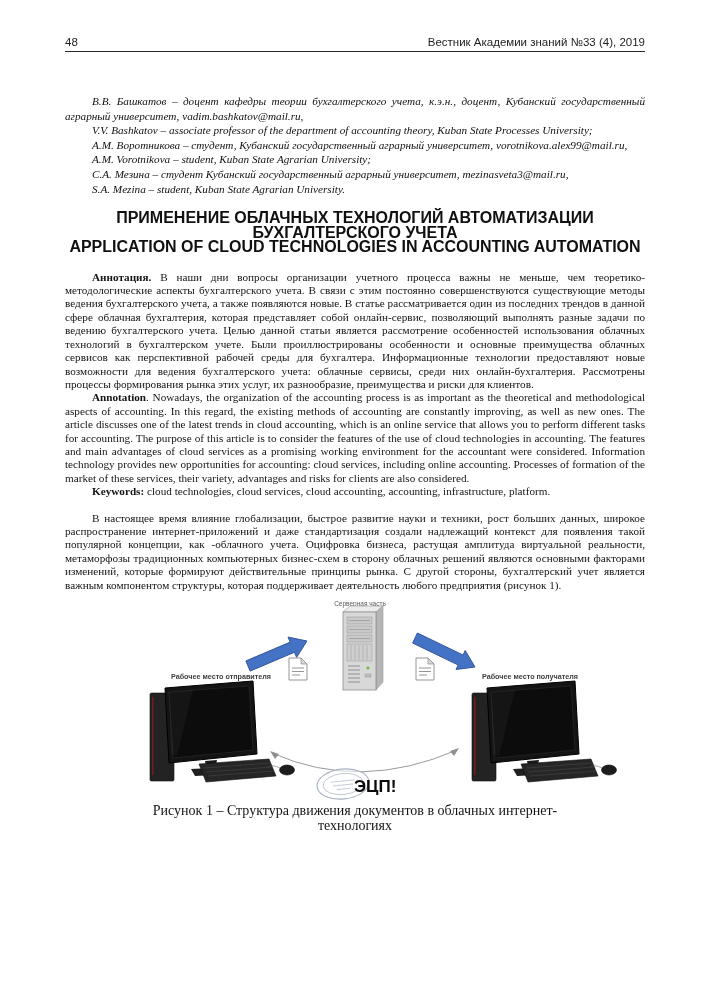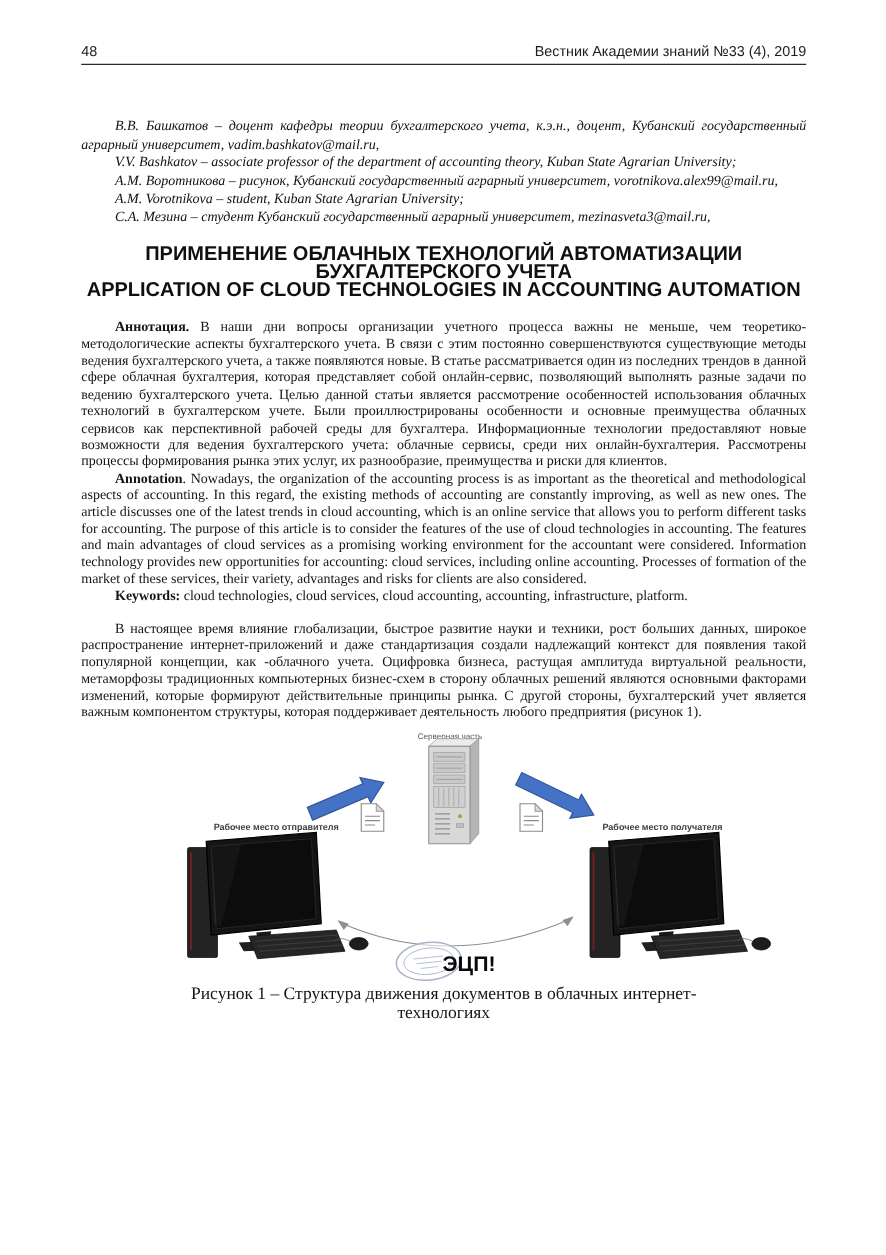--- a/index.html
+++ b/index.html
@@ -40,24 +40,25 @@
 <div class="page">
   <div class="content">
 
     <div class="running-head">
       <span>48</span>
       <span>Вестник Академии знаний №33 (4), 2019</span>
     </div>
 
     <div class="authors">
       <p>В.В. Башкатов – доцент кафедры теории бухгалтерского учета, к.э.н., доцент, Кубанский государственный аграрный университет, vadim.bashkatov@mail.ru,</p>
-      <p>V.V. Bashkatov – associate professor of the department of accounting theory, Kuban State Agrarian University;</p>
-      <p>А.М. Воротникова – рисунок, Кубанский государственный аграрный университет, vorotnikova.alex99@mail.ru,</p>
+      <p>V.V. Bashkatov – associate professor of the department of accounting theory, Kuban State Processes University;</p>
+      <p>А.М. Воротникова – студент, Кубанский государственный аграрный университет, vorotnikova.alex99@mail.ru,</p>
       <p>A.M. Vorotnikova – student, Kuban State Agrarian University;</p>
       <p>С.А. Мезина – студент Кубанский государственный аграрный университет, mezinasveta3@mail.ru,</p>
+      <p>S.A. Mezina – student, Kuban State Agrarian University.</p>
     </div>
 
     <div class="article-title">
       <div>ПРИМЕНЕНИЕ ОБЛАЧНЫХ ТЕХНОЛОГИЙ АВТОМАТИЗАЦИИ БУХГАЛТЕРСКОГО УЧЕТА</div>
       <div>APPLICATION OF CLOUD TECHNOLOGIES IN ACCOUNTING AUTOMATION</div>
     </div>
 
     <div class="abstract">
       <p><b>Аннотация.</b><span> В наши дни вопросы организации учетного процесса важны не меньше, чем теоретико-методологические аспекты бухгалтерского учета. В связи с этим постоянно совершенствуются существующие методы ведения бухгалтерского учета, а также появляются новые. В статье рассматривается один из последних трендов в данной сфере облачная бухгалтерия, которая представляет собой онлайн-сервис, позволяющий выполнять разные задачи по ведению бухгалтерского учета. Целью данной статьи является рассмотрение особенностей использования облачных технологий в бухгалтерском учете. Были проиллюстрированы особенности и основные преимущества облачных сервисов как перспективной рабочей среды для бухгалтера. Информационные технологии предоставляют новые возможности для ведения бухгалтерского учета: облачные сервисы, среди них онлайн-бухгалтерия. Рассмотрены процессы формирования рынка этих услуг, их разнообразие, преимущества и риски для клиентов.</span></p>
       <p><b>Annotation</b><span>. Nowadays, the organization of the accounting process is as important as the theoretical and methodological aspects of accounting. In this regard, the existing methods of accounting are constantly improving, as well as new ones. The article discusses one of the latest trends in cloud accounting, which is an online service that allows you to perform different tasks for accounting. The purpose of this article is to consider the features of the use of cloud technologies in accounting.  The features and main advantages of cloud services as a promising working environment for the accountant were considered.  Information technology provides new opportunities for accounting: cloud services, including online accounting. Processes of formation of the market of these services, their variety, advantages and risks for clients are also considered.</span></p>

